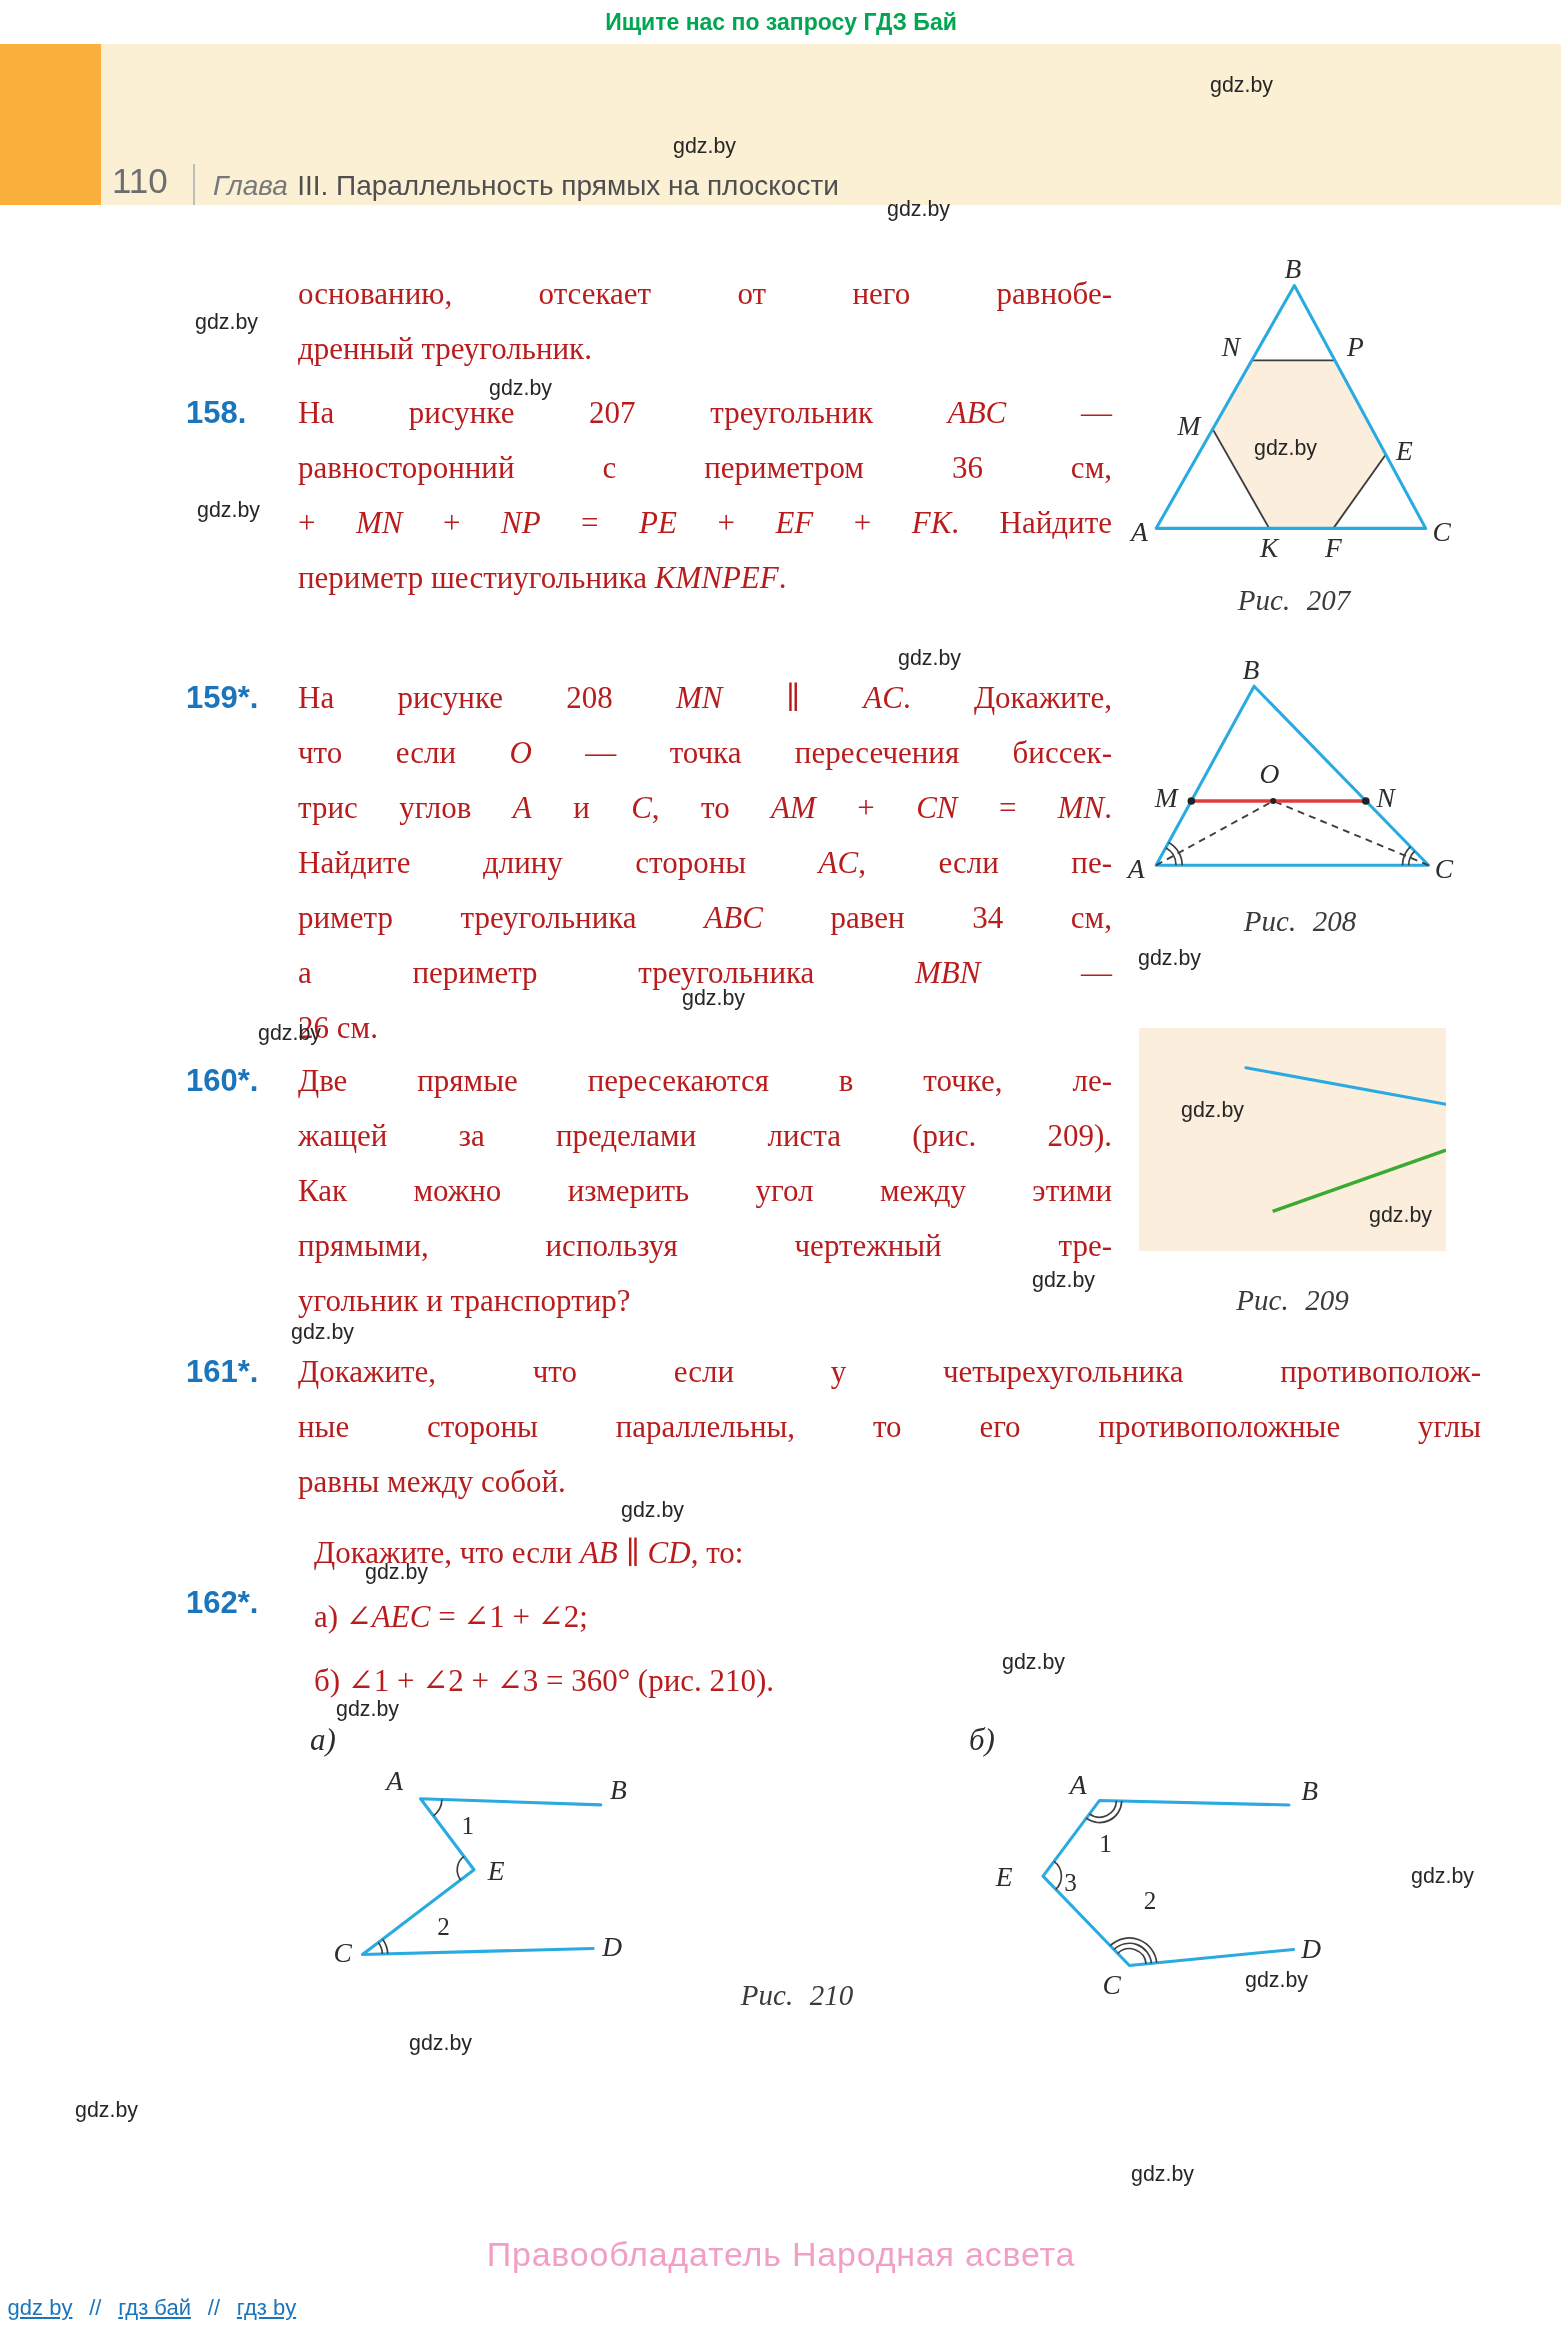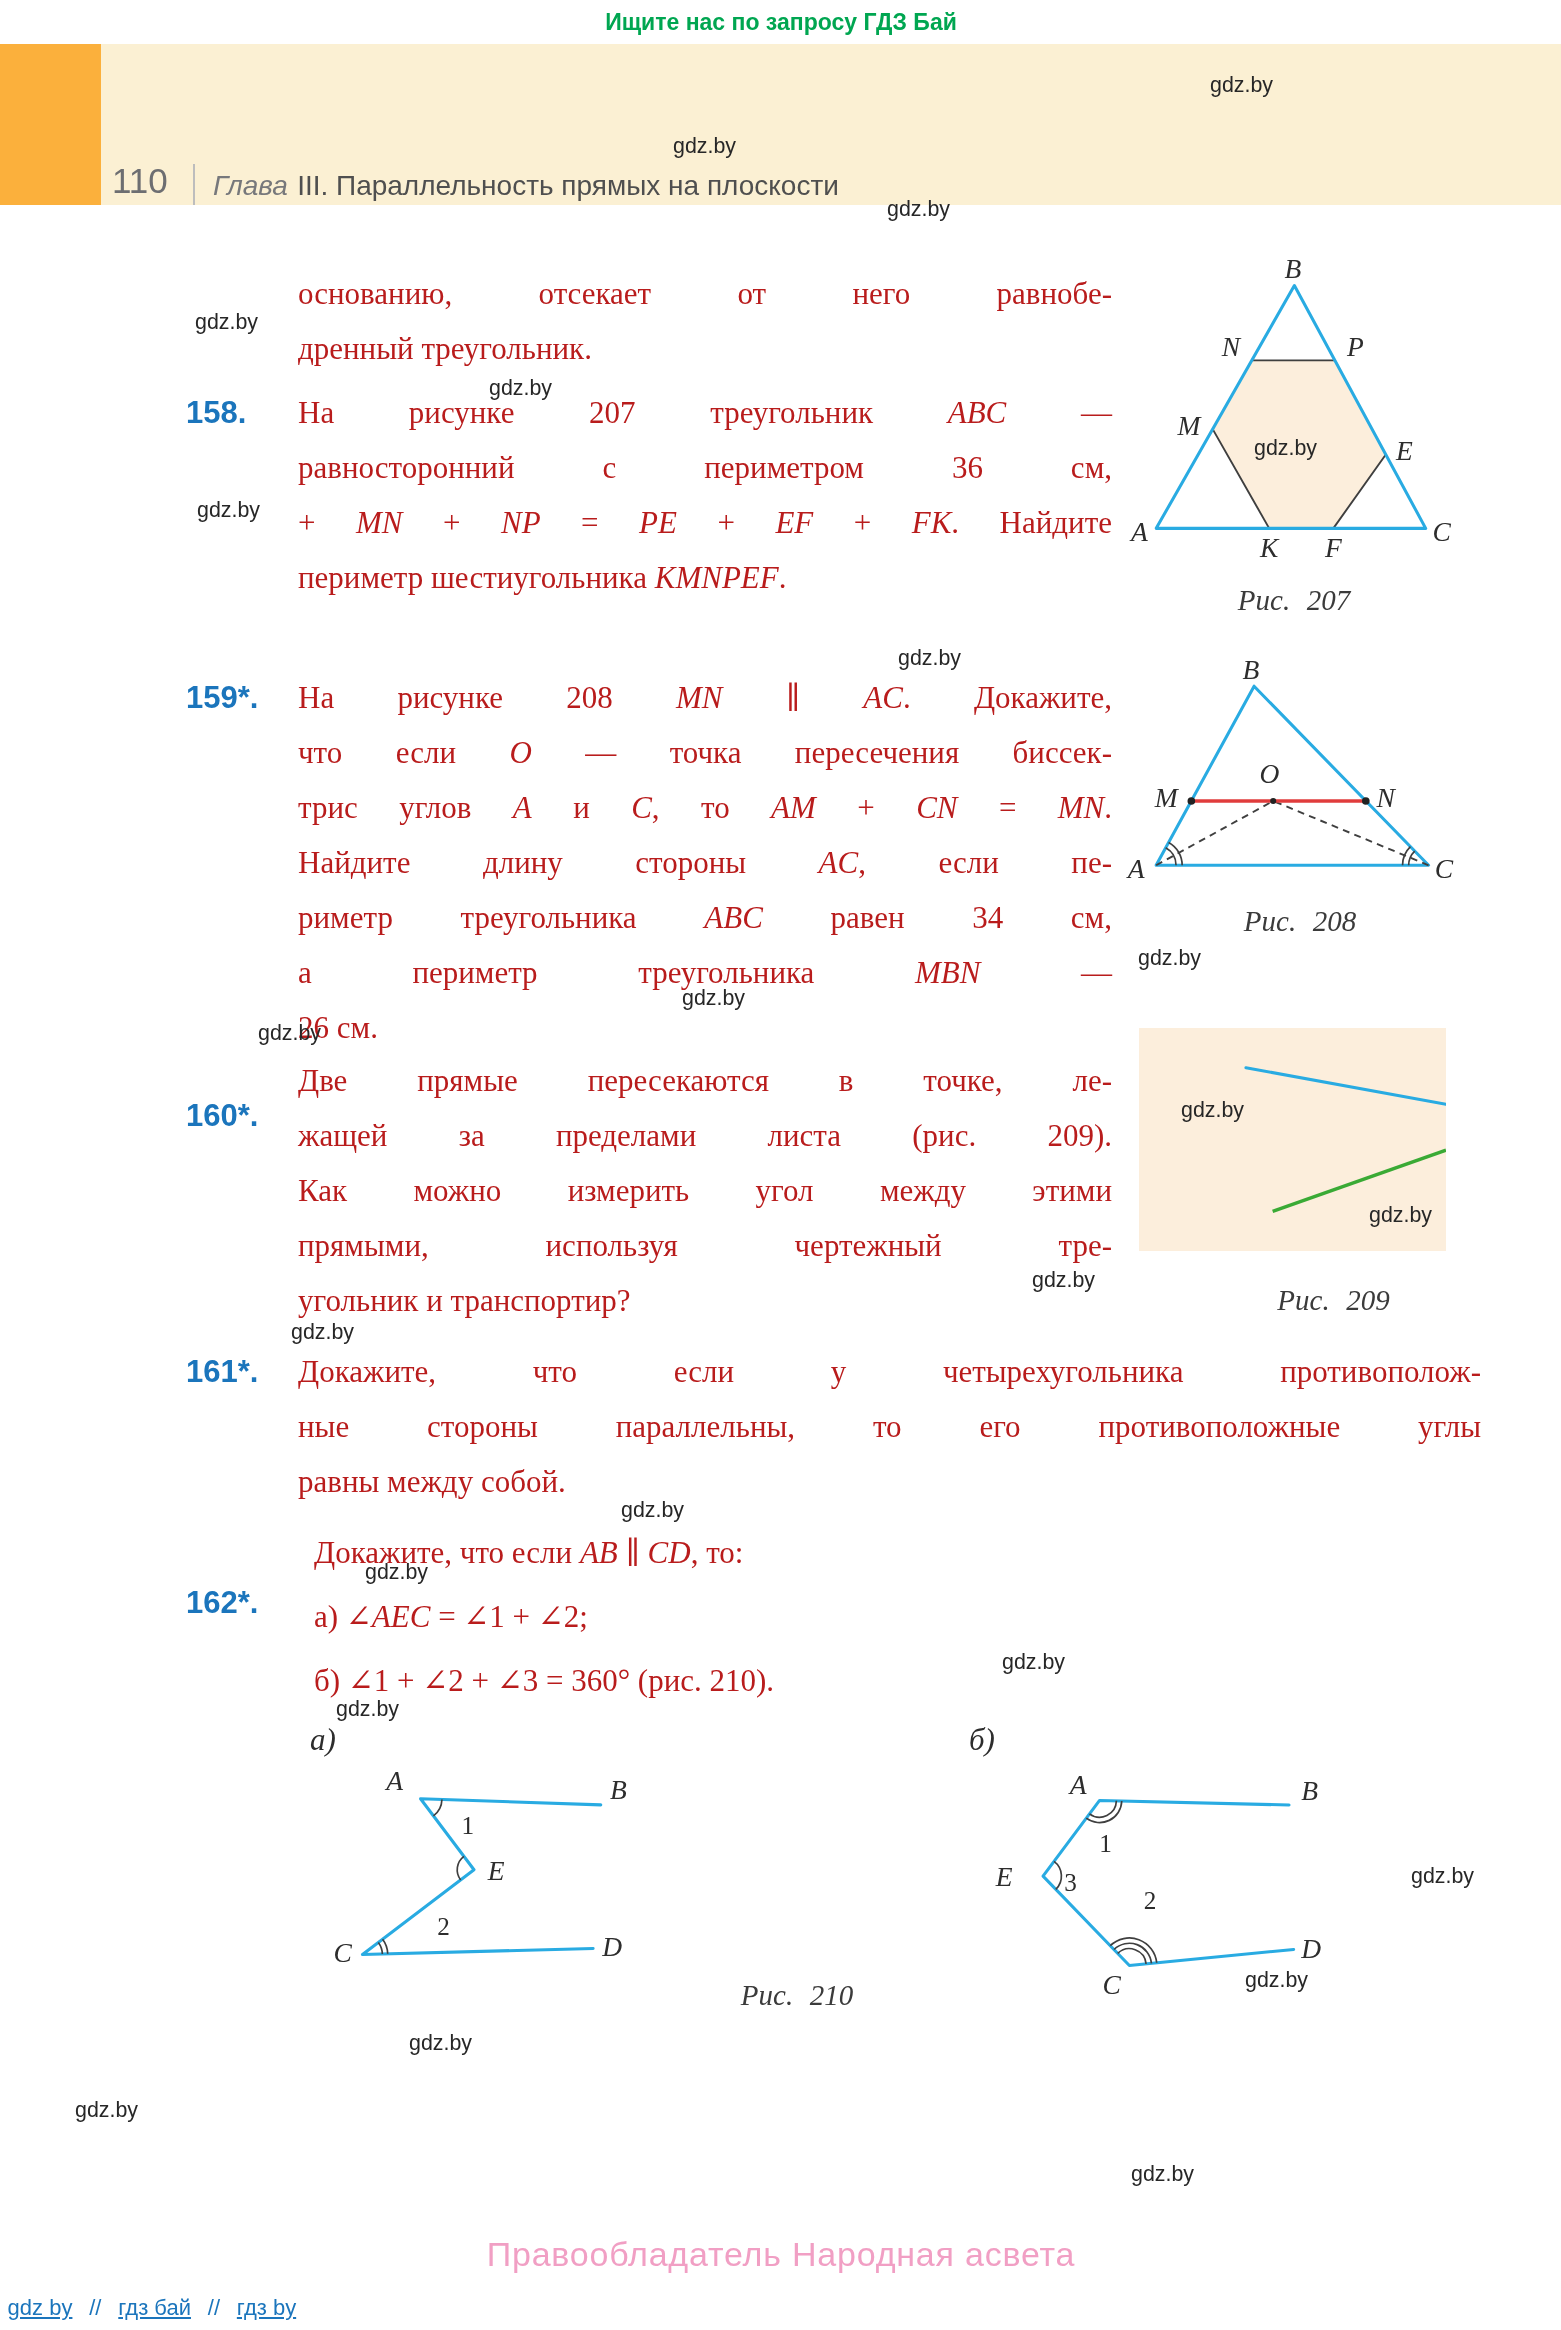--- a/index.html
+++ b/index.html
@@ -83,21 +83,21 @@
   <div class="para" style="top:670px">
     <div class="tl just">На рисунке 208 <i>MN</i> ∥ <i>AC</i>. Докажите,</div>
     <div class="tl just">что если <i>O</i> — точка пересечения биссек-</div>
     <div class="tl just">трис углов <i>A</i> и <i>C</i>, то <i>AM</i> + <i>CN</i> = <i>MN</i>.</div>
     <div class="tl just">Найдите длину стороны <i>AC</i>, если пе-</div>
     <div class="tl just">риметр треугольника <i>ABC</i> равен 34 см,</div>
     <div class="tl just">а периметр треугольника <i>MBN</i> —</div>
     <div class="tl">26 см.</div>
   </div>
 
-  <div class="pnum" style="top:1088px">160*.</div>
+  <div class="pnum" style="top:1053px">160*.</div>
   <div class="para" style="top:1053px">
     <div class="tl just">Две прямые пересекаются в точке, ле-</div>
     <div class="tl just">жащей за пределами листа (рис. 209).</div>
     <div class="tl just">Как можно измерить угол между этими</div>
     <div class="tl just">прямыми, используя чертежный тре-</div>
     <div class="tl">угольник и транспортир?</div>
   </div>
 
   <div class="pnum" style="top:1344px">161*.</div>
   <div class="para wide" style="top:1344px">
@@ -146,21 +146,21 @@
     <text class="lbl" x="16" y="292" text-anchor="middle">A</text>
     <text class="lbl" x="418" y="292" text-anchor="middle">C</text>
   </svg>
   <div class="caption" style="left:1124px;top:905px;width:352px">Рис. 208</div>
 
   <svg class="fig" style="left:1139px;top:1028px" width="307" height="223" viewBox="0 0 402 292">
     <rect x="0" y="0" width="402" height="292" fill="#FCEEDC"></rect>
     <line class="b" x1="140" y1="52" x2="402" y2="100"></line>
     <line class="grn" x1="175" y1="240" x2="402" y2="160"></line>
   </svg>
-  <div class="caption" style="left:1180px;top:1284px;width:307px">Рис. 209</div>
+  <div class="caption" style="left:1139px;top:1284px;width:307px">Рис. 209</div>
 
   <div class="sub" style="left:310px;top:1722px">а)</div>
   <svg class="fig" style="left:306px;top:1713px" width="336" height="283" viewBox="0 0 440 370">
     <path class="b" d="M386,120 L150,112 L220,205 L74,316 L376,308"></path>
     <path class="arc" d="M178,112.9 A28,28 0 0 1 166.9,134.4"></path>
     <path class="arc" d="M202.5,218.3 A22,22 0 0 1 206.8,187.4"></path>
     <path class="arc" d="M94.7,300.3 A26,26 0 0 1 100,315.3 M100.3,296.1 A33,33 0 0 1 107,315.1"></path>
     <text class="lbl" x="116" y="100" text-anchor="middle">A</text>
     <text class="lbl" x="398" y="112" text-anchor="start">B</text>
     <text class="lbl" x="238" y="218" text-anchor="start">E</text>

